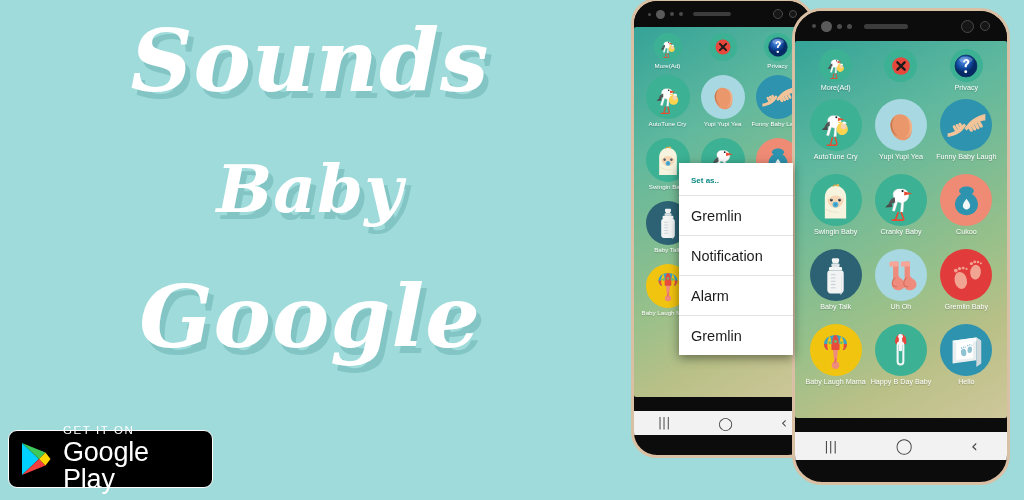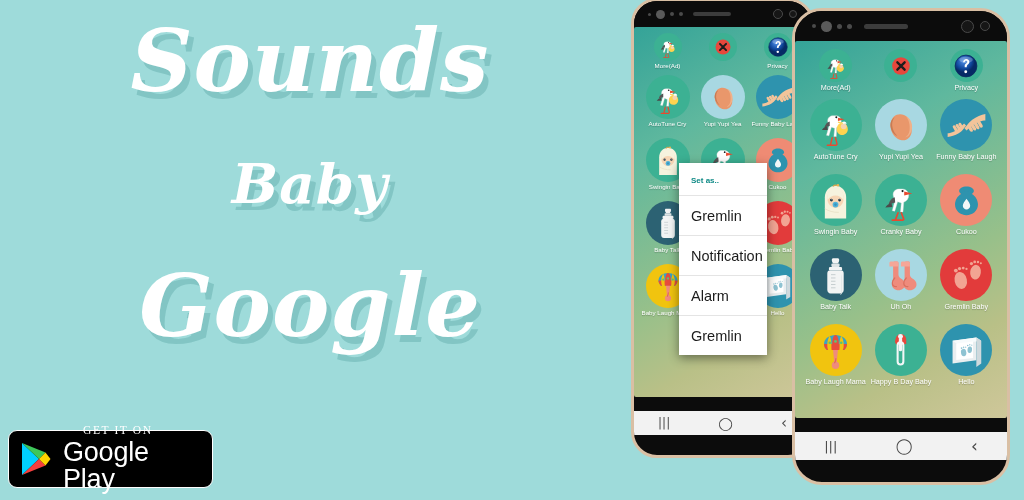--- a/index.html
+++ b/index.html
@@ -22,41 +22,40 @@
   .title-line {
     font-family:"DejaVu Serif", serif;
     font-weight:bold; font-style:italic;
     color:#ffffff;
     line-height:1.0;
     letter-spacing:1px;
     text-shadow: 5px 7px 0 rgba(120,190,188,0.75);
     white-space:nowrap;
   }
   .tl1 { font-size:86px; margin-top:8px; }
-  .tl2 { font-size:55px; margin-top:52px; }
+  .tl2 { font-size:66px; margin-top:52px; }
   .tl3 { font-size:86px; margin-top:52px; }
 
   
   .gp-badge {
     position:absolute; left:8px; bottom:12px;
     width:205px; height:58px;
     background:#000;
     border:1.5px solid #ffffff;
     border-radius:9px;
     display:flex; align-items:center;
     padding:0 10px 0 12px;
     gap:12px;
   }
   .gp-tri { width:30px; height:34px; flex:0 0 auto; }
   .gp-text { display:flex; flex-direction:column; justify-content:center; }
   .gp-small {
     color:#fff; font-size:11.5px; letter-spacing:1.6px;
-    font-family:Liberation Serif, serif; line-height:1;
+    font-family:Liberation Sans, sans-serif; line-height:1;
     margin-bottom:3px;
-    margin-left:20px;
   }
   .gp-big {
     color:#fff; font-size:27px; line-height:1;
     font-family:"Liberation Sans", sans-serif;
     letter-spacing:-0.2px;
   }
 
   
   .phone {
     position:absolute;
@@ -399,21 +398,21 @@
       <span class="sb-circ" style="width:8px;height:8px;"></span>
     </div>
   </div>
 
   <div class="navbar" style="height:24px; bottom:20px; font-size:12px;">
     <span class="nav-ico">|||</span>
     <span class="nav-ico" style="font-size:13px;">◯</span>
     <span class="nav-ico" style="font-size:15px;">‹</span>
   </div>
 
-  <div class="ctx" id="ctx-menu" style="left:45px; top:162px; width:88px;">
+  <div class="ctx" id="ctx-menu" style="left:45px; top:162px; width:114px;">
     <div class="ctx-head">Set as..</div>
     <div class="ctx-item">Gremlin</div>
     <div class="ctx-item">Notification</div>
     <div class="ctx-item">Alarm</div>
     <div class="ctx-item">Gremlin</div>
   </div>
 </div>
 
 <div class="phone" id="phone-front" style="left:792px; top:8px; width:218px; height:477px; border-radius:30px;">
 

